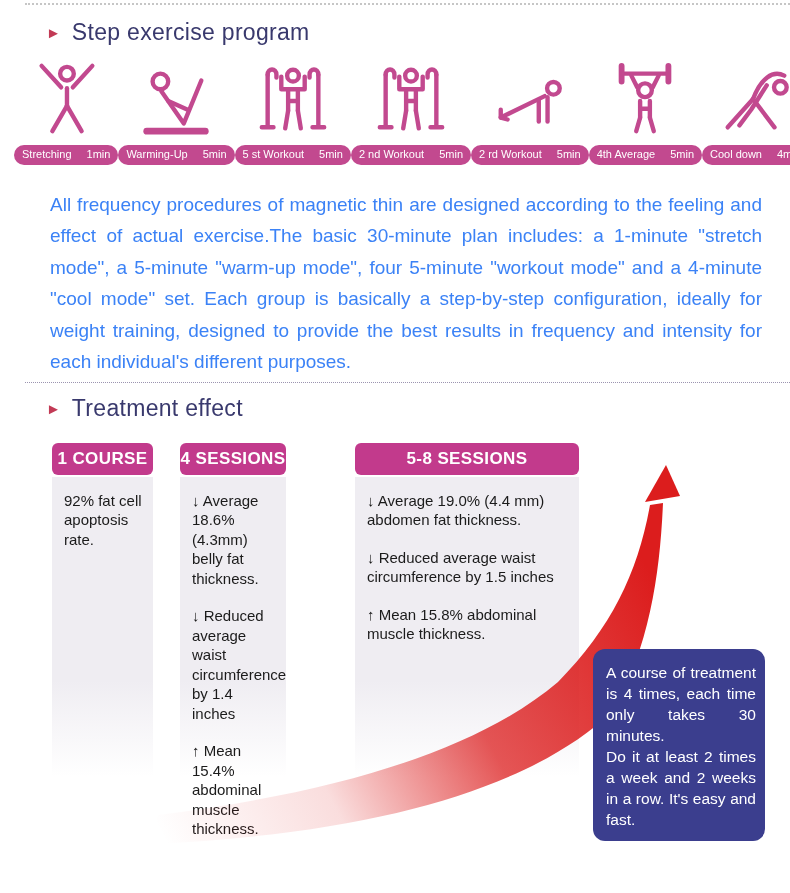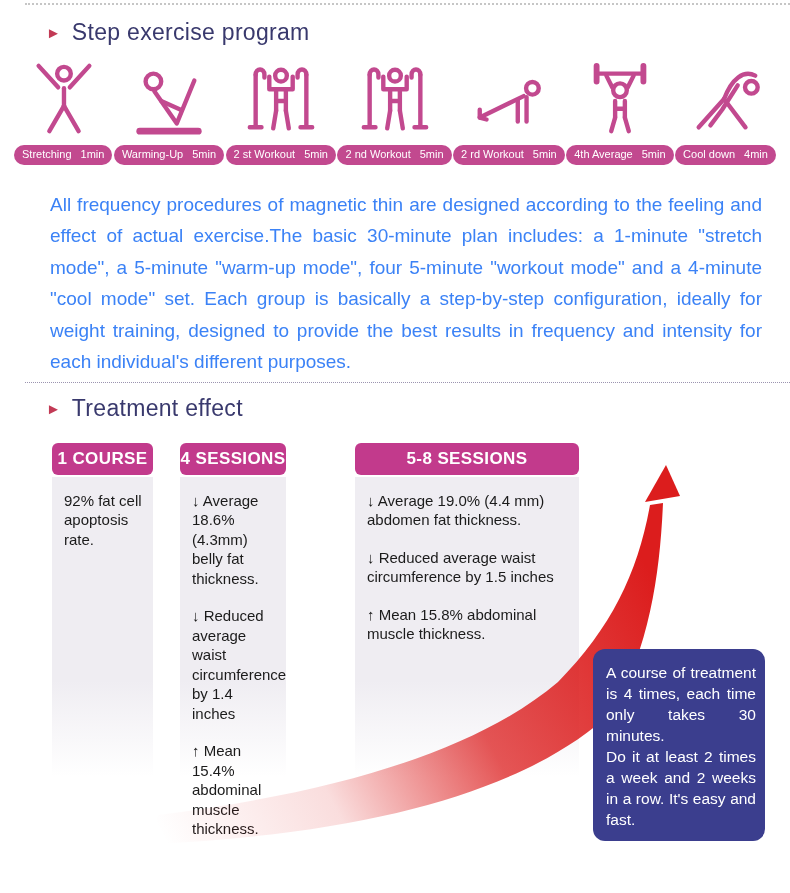--- a/index.html
+++ b/index.html
@@ -9,21 +9,21 @@
   }
   .top-rule{margin:3px 0 0 25px;border-top:2px dotted #c6c6c6;height:0;}
   .h-row{display:flex;align-items:center;margin:14px 0 0 46px;}
   .h-arrow{color:#c23a55;font-size:15px;margin-right:11px;line-height:1;}
   .h-text{color:#39396d;font-size:23px;letter-spacing:0.3px;}
   
   .steps{display:flex;justify-content:space-between;align-items:flex-end;margin:12px 14px 0 14px;}
   .step{display:flex;flex-direction:column;align-items:center;gap:3px;}
   .step svg{display:block;}
   .pill{
-    display:inline-flex;align-items:center;gap:9px;background:#c2498f;color:#fff;
+    display:inline-flex;align-items:center;gap:15px;background:#c2498f;color:#fff;
     border-radius:10px;padding:3px 8px;font-size:11px;white-space:nowrap;line-height:1.25;
   }
   .ic{stroke:#c2498f;fill:none;stroke-width:4.5;stroke-linecap:round;stroke-linejoin:round;}
   .ic-thick{stroke:#c2498f;fill:none;stroke-width:7;stroke-linecap:round;}
   
   .para{margin:24px 28px 0 50px;font-size:19px;line-height:31.5px;text-align:justify;color:#3b82f6;}
   .divider{margin:4px 0 0 25px;border-top:1px dotted #9b94b0;height:0;}
   
   .effect-area{position:relative;margin-top:10px;height:433px;}
   .card{position:absolute;top:11px;z-index:1;}
@@ -100,21 +100,21 @@
           <path d="M66 16 L66 70 M60 70 L72 70"></path>
           <path d="M14 16 C14 9 23 9 23 16 L23 19"></path>
           <path d="M66 16 C66 9 57 9 57 16 L57 19"></path>
           <circle cx="40" cy="17" r="6"></circle>
           <path d="M28 31 L28 18 M52 31 L52 18 M28 31 L52 31"></path>
           <path d="M35 33 L35 53 M45 33 L45 53 M35 43 L45 43"></path>
           <path d="M35 53 L32 71 M45 53 L48 71"></path>
         </g>
       </svg>
       <span class="pill">
-        <span>2 st Workout</span>
+        <span>5 st Workout</span>
         <span>5min</span>
       </span>
     </div>
 
     <div class="step">
       <svg width="78" height="84" viewBox="0 0 80 84">
         <g class="ic">
           <path d="M14 16 L14 70 M8 70 L20 70"></path>
           <path d="M66 16 L66 70 M60 70 L72 70"></path>
           <path d="M14 16 C14 9 23 9 23 16 L23 19"></path>

